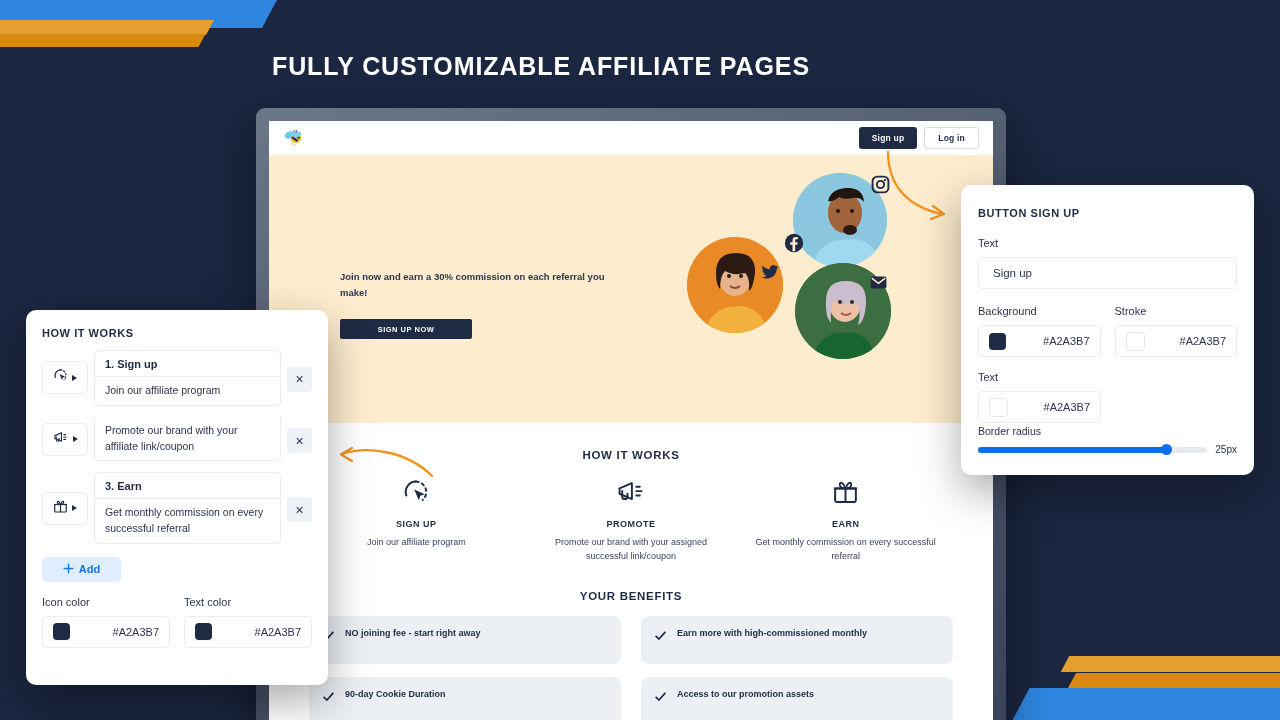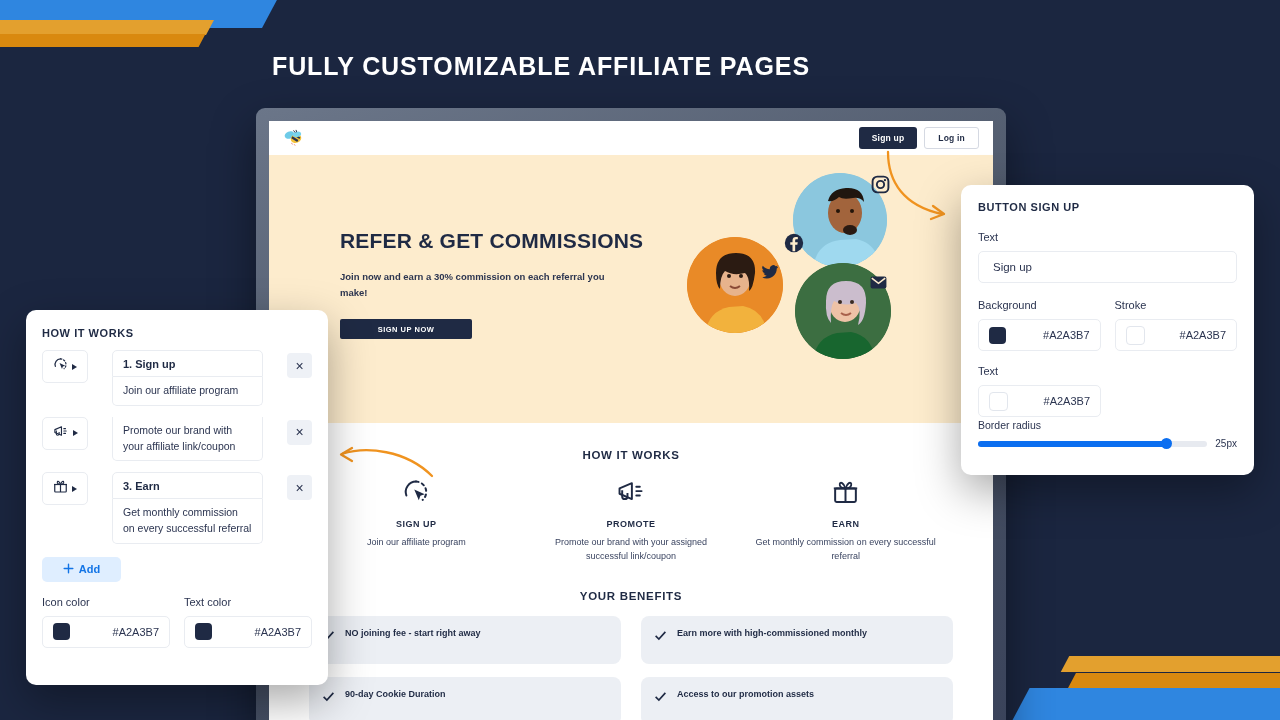--- a/index.html
+++ b/index.html
@@ -88,40 +88,40 @@
   .ben-txt{color:#1f2a44;font-size:9px;font-weight:bold;line-height:1.55;}
   .chk{flex:0 0 auto;color:#1f2a44;margin-top:1px;}
 
   
   .panel{position:absolute;background:#fff;border-radius:10px;
     box-shadow:0 16px 44px rgba(0,0,0,.34);}
   .panel-title{font-size:11px;font-weight:bold;color:#1f2a44;letter-spacing:.55px;}
   .lbl{font-size:11px;color:#2b3450;}
 
   
-  .p-right{left:961px;top:185px;width:293px;height:290px;padding:16px 17px;box-sizing:border-box;}
+  .p-right{left:961px;top:185px;width:293px;height:290px;padding:22px 17px;box-sizing:border-box;}
   .field{border:1px solid #e9ecf1;border-radius:5px;height:32px;display:flex;
     align-items:center;padding:0 14px;box-sizing:border-box;color:#2b3450;font-size:11.5px;}
   .row2{display:flex;gap:14px;}
   .colorbox{border:1px solid #e9ecf1;border-radius:5px;height:32px;display:flex;
     align-items:center;padding:0 10px;box-sizing:border-box;gap:8px;}
   .sw{width:17px;height:17px;border-radius:4px;flex:0 0 auto;}
   .sw.dark{background:#1f2a44;}
   .sw.light{background:#fff;border:1px solid #e2e6ed;}
   .hex{flex:1;text-align:right;font-size:11px;color:#2b3450;}
   .slider-row{display:flex;align-items:center;gap:8px;margin-top:7px;}
   .track{flex:1;height:6px;border-radius:3px;background:#e7eaf0;position:relative;}
   .fill{position:absolute;left:0;top:0;height:6px;border-radius:3px;background:#0b6ef0;}
   .knob{position:absolute;width:11px;height:11px;border-radius:50%;background:#0b6ef0;
     top:-2.5px;}
   .slider-val{font-size:10px;color:#2b3450;}
 
   
   .p-left{left:26px;top:310px;width:302px;height:375px;padding:17px 16px;box-sizing:border-box;}
-  .step-row{display:flex;align-items:flex-start;gap:24px;margin-top:11px;}
+  .step-row{display:flex;align-items:center;gap:6px;margin-top:11px;}
   .icosel{width:44px;height:31px;border:1px solid #e9ecf1;border-radius:5px;
     display:flex;align-items:center;justify-content:center;gap:4px;flex:0 0 auto;color:#1f2a44;}
   .caret{width:0;height:0;border-left:5px solid #1f2a44;border-top:3.5px solid transparent;
     border-bottom:3.5px solid transparent;}
   .stepfields{flex:1;}
   .sf-title{border:1px solid #e9ecf1;border-radius:5px 5px 0 0;height:27px;
     display:flex;align-items:center;padding:0 10px;box-sizing:border-box;
     font-size:11px;font-weight:bold;color:#1f2a44;}
   .sf-desc{border:1px solid #e9ecf1;border-top:none;border-radius:0 0 5px 5px;
     padding:6px 10px;box-sizing:border-box;font-size:10.5px;color:#2b3450;line-height:1.5;}
@@ -167,21 +167,20 @@
             <path d="M8 15 l2 1.4 M11 16 l1.3 1.8" stroke="#f0a9a0" stroke-width="1" fill="none"></path>
           </svg>
         </div>
         <div class="nav-btns">
           <div class="btn-signup">Sign up</div>
           <div class="btn-login">Log in</div>
         </div>
       </div>
 
       <div class="hero">
-        <div class="hero-title">REFER &amp; GET COMMISSIONS</div>
         <div class="hero-sub">Join now and earn a 30% commission on each referral you make!</div>
         <div class="hero-cta">SIGN UP NOW</div>
 
         <div class="avatars">
           <div class="av av1">
             <svg width="94" height="94" viewBox="0 0 94 94">
               <circle cx="47" cy="47" r="47" fill="#8bc7de"></circle>
               <path d="M20 94 q4-24 27-27 l16-1 q21 4 24 28 z" fill="#9fd9ef"></path>
               <ellipse cx="52" cy="40" rx="17" ry="20" fill="#a2643c"></ellipse>
               <path d="M35 28 q3-12 18-13 q17-1 18 14 q-4-5-11-4 q-10 2-14-1 q-5 5-11 4z" fill="#20160f"></path>

